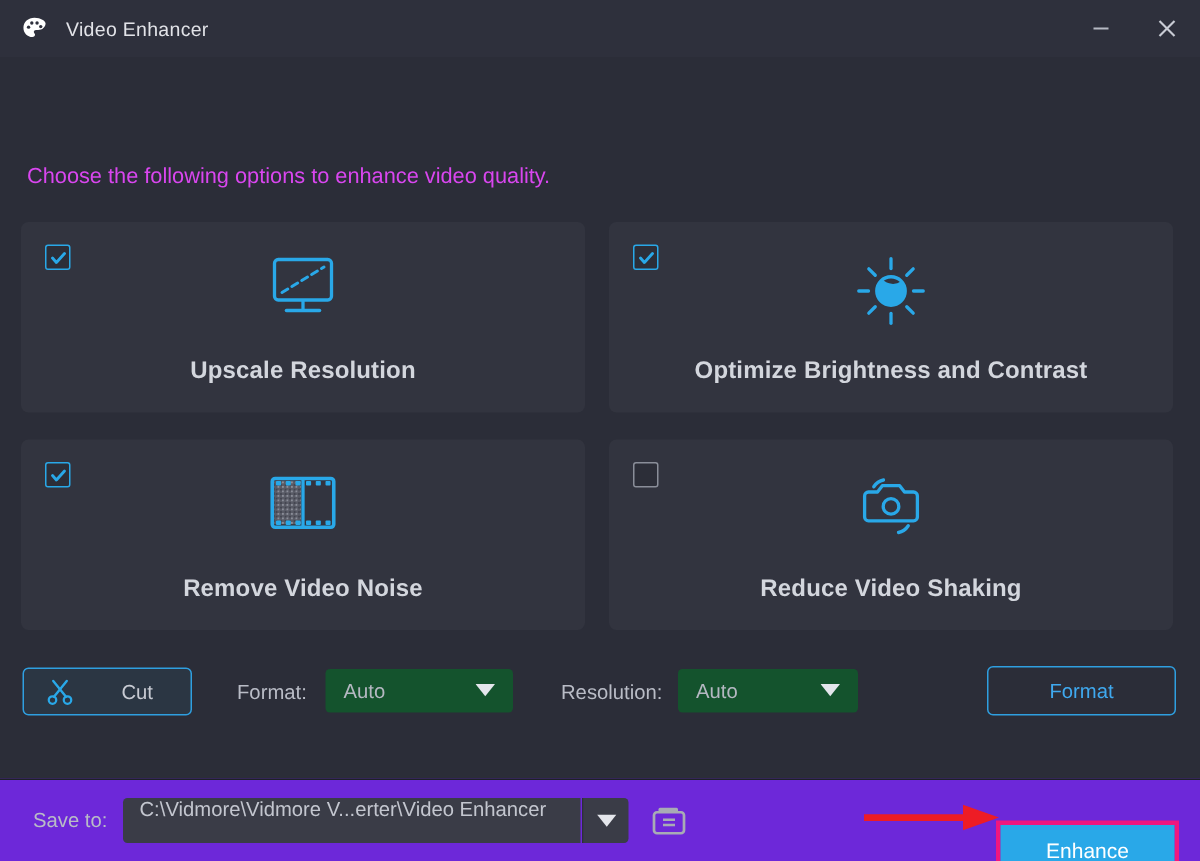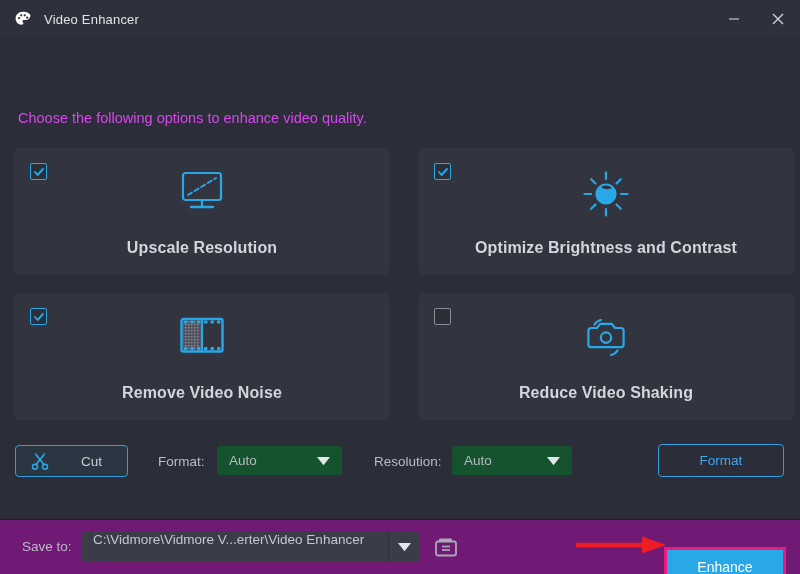--- a/index.html
+++ b/index.html
@@ -64,21 +64,21 @@
     color: #d946ef; font-size: 14.5px;
   }
 
   
   .cards {
     position: absolute; left: 14px; top: 148px;
     width: 772px; height: 272px;
     display: grid;
     grid-template-columns: 376px 376px;
     grid-template-rows: 127px 127px;
-    gap: 18px 28px;
+    gap: 18px 16px;
   }
   .card {
     position: relative;
     background: #32343f;
     border-radius: 5px;
     cursor: default;
   }
   .checkbox {
     position: absolute; left: 16px; top: 15px;
     width: 17px; height: 17px; border-radius: 2px;
@@ -141,21 +141,21 @@
     border: 1.4px solid #2f9fe0; border-radius: 4px;
     background: transparent;
     display: flex; align-items: center; justify-content: center;
     color: #3fa9ef; font-size: 13.5px;
     cursor: pointer;
   }
 
   
   .bottombar {
     position: absolute; left: 0; bottom: 0; width: 800px; height: 55px;
-    background: #701a75;
+    background: #6d28d9;
     border-top: 1px solid #1e2028;
   }
   .saveto-label {
     position: absolute; left: 22px; top: 19px;
     color: #b9bcc6; font-size: 13.5px;
   }
   .saveto-field {
     position: absolute; left: 82px; top: 12px;
     width: 305px; height: 30px;
     background: #3a3c47; border-radius: 3px 0 0 3px;

